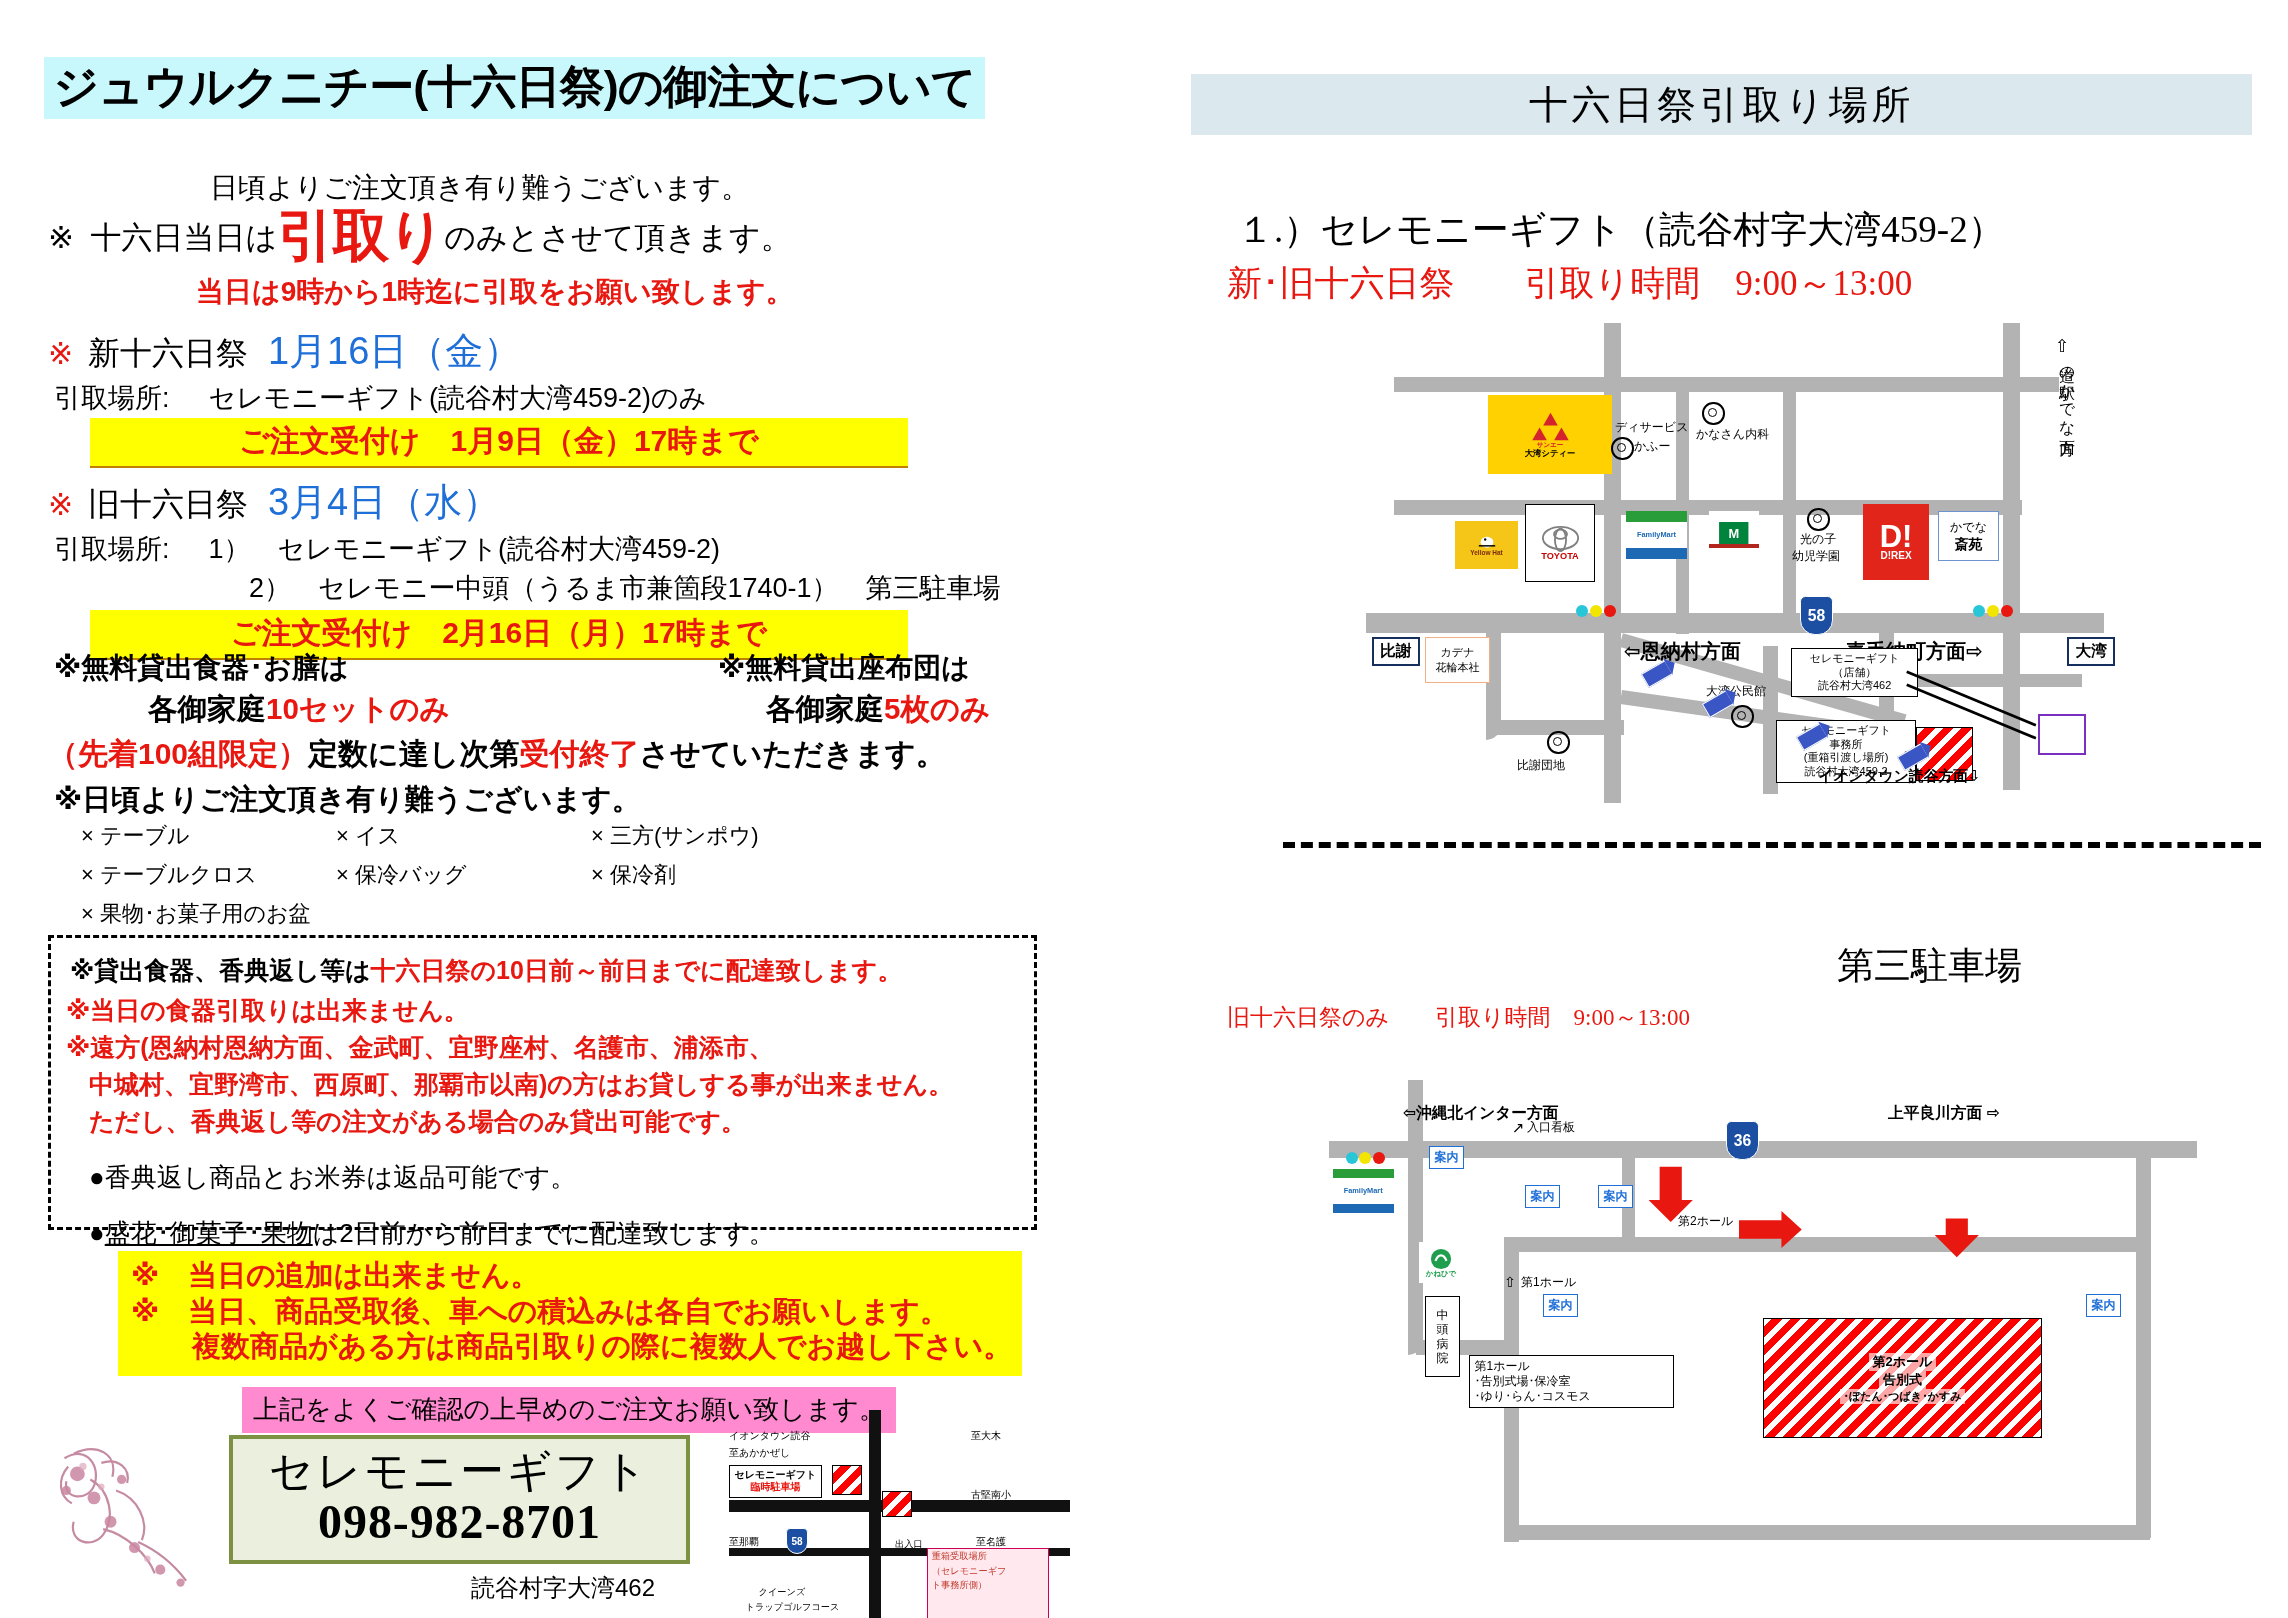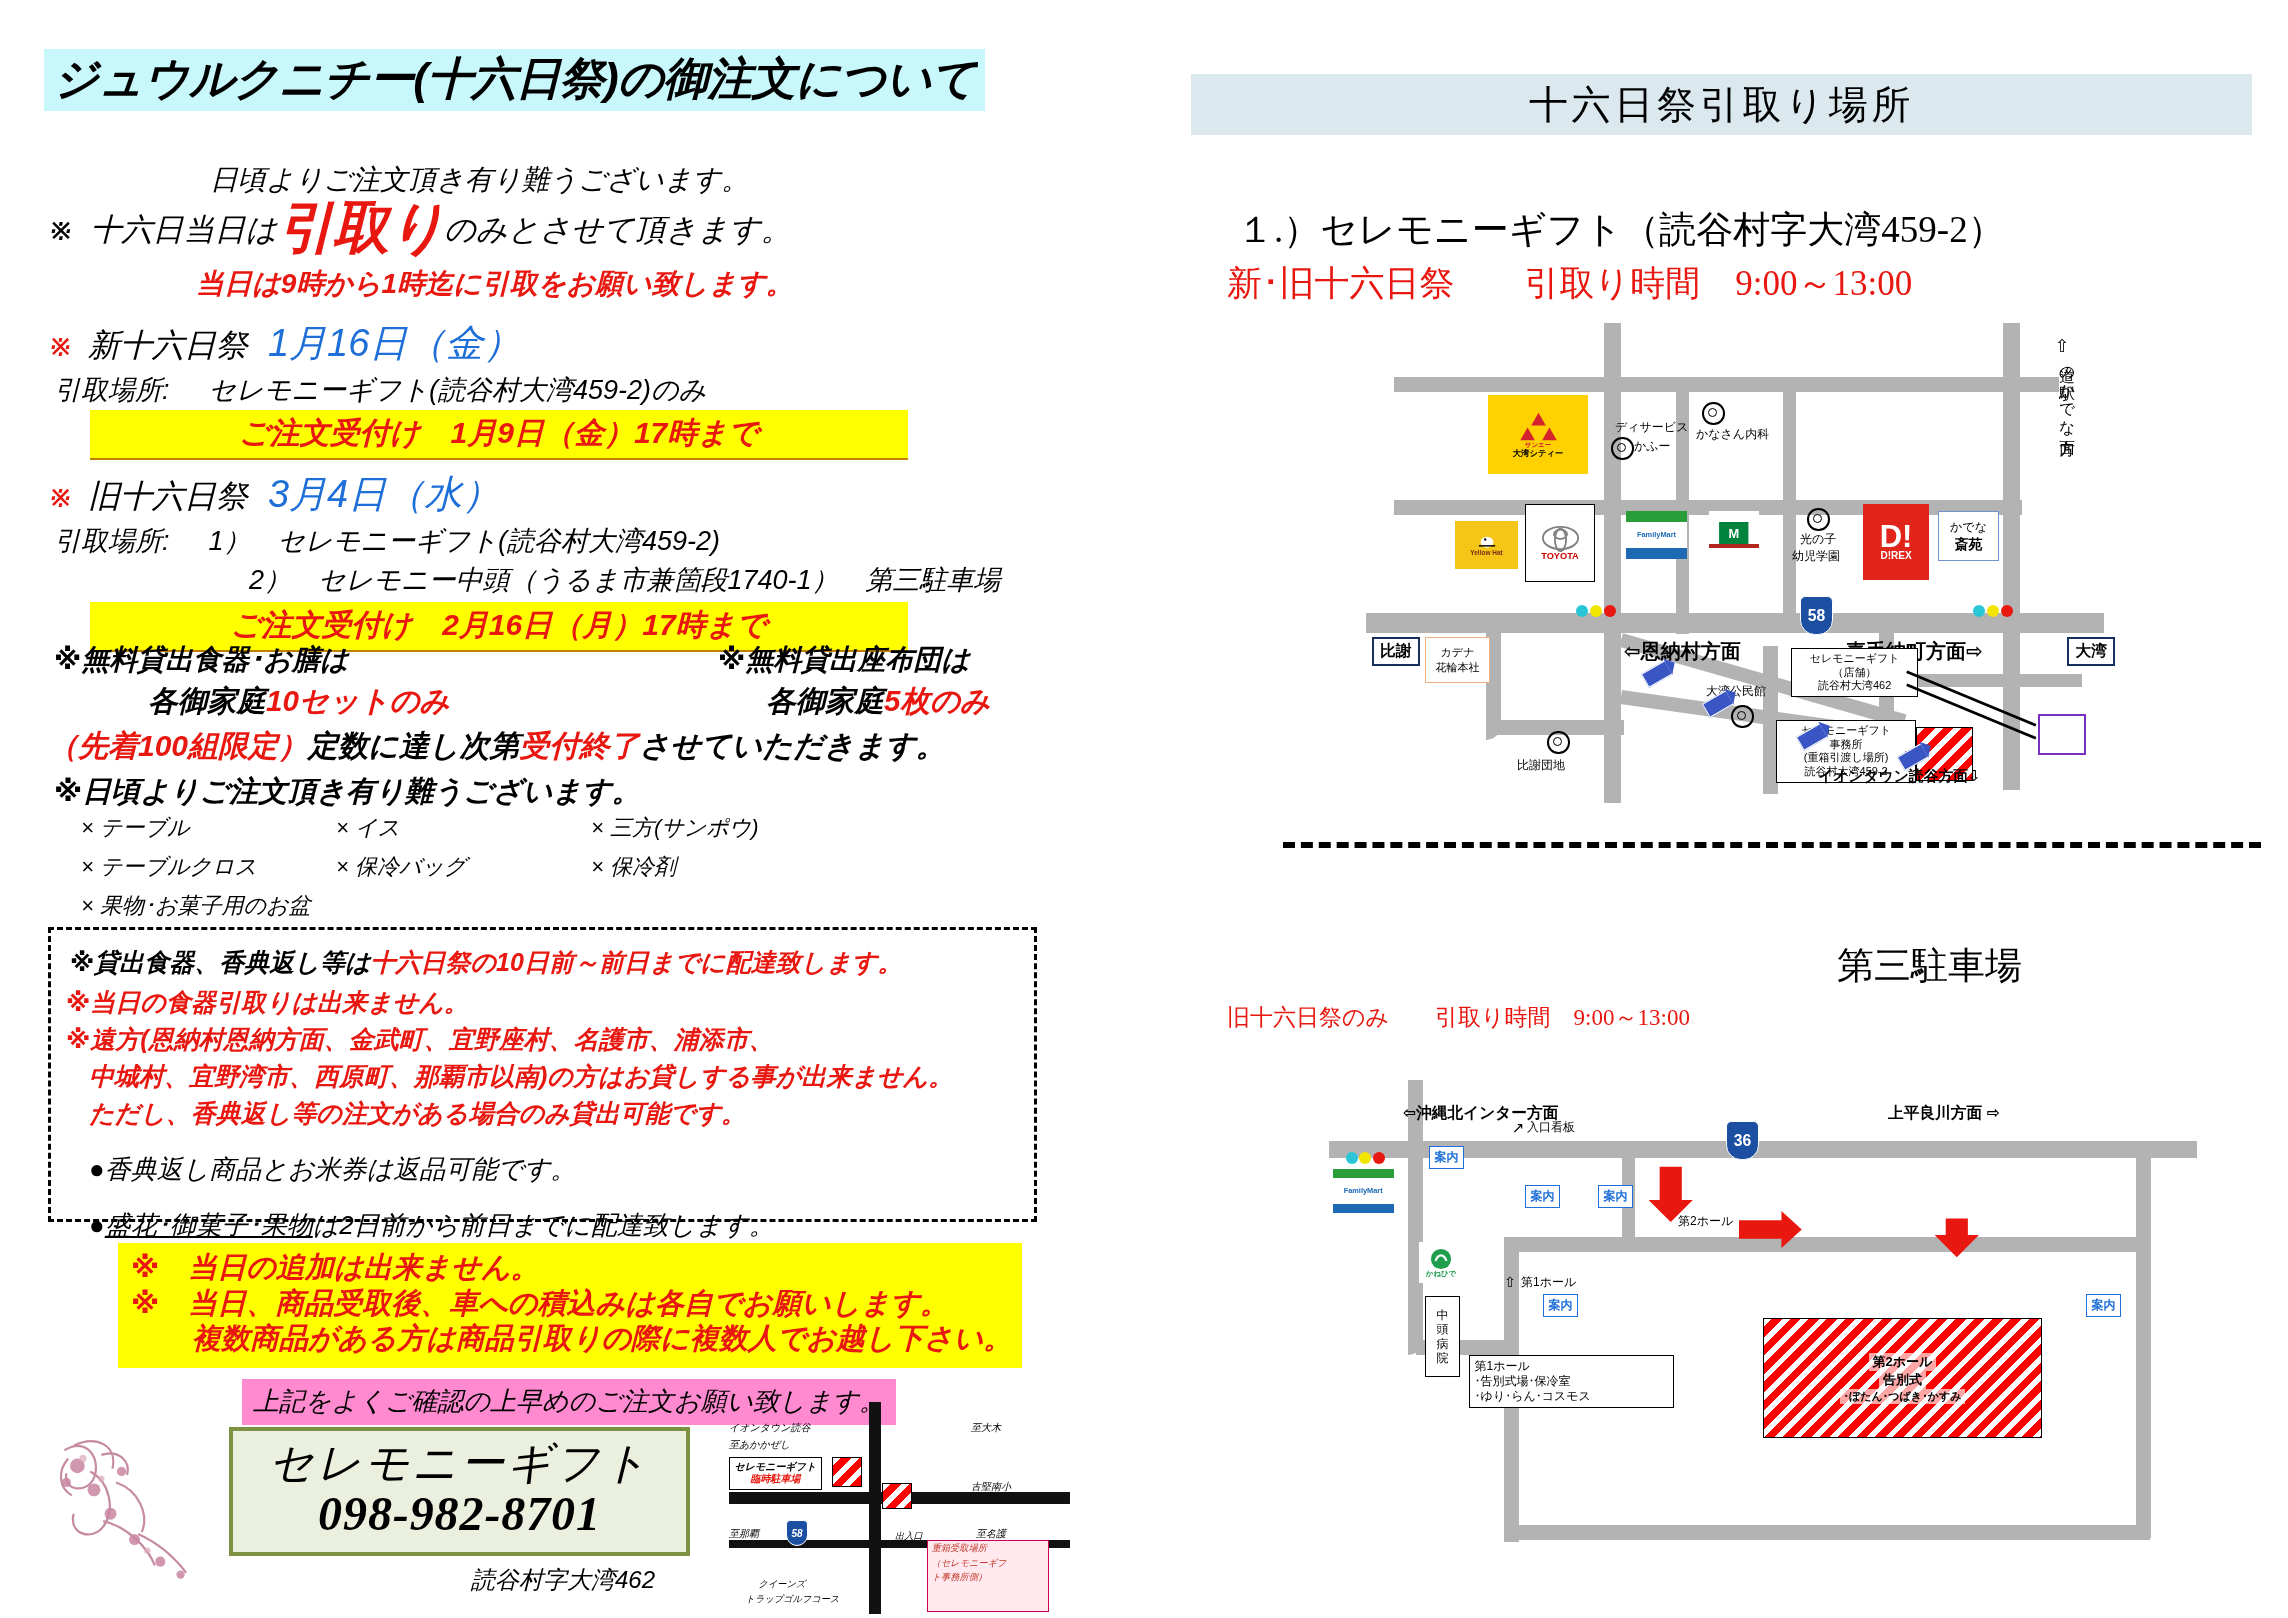--- a/index.html
+++ b/index.html
@@ -10,21 +10,21 @@
     overflow:hidden;
     position:relative;
   }
   .page{position:relative;width:2289px;height:1619px;}
 
   
   .red{color:#e8170f;}
   .blk{color:#000;}
 
   
-  .left-col{position:absolute;left:0;top:8px;width:1186px;height:1421px;font-style:italic;}
+  .left-col{position:absolute;left:0;top:16px;width:1186px;height:1421px;}
 
   .main-title{
     position:absolute;left:44px;top:41px;
     background:#c8f8fb;
     font-size:45px;font-weight:bold;color:#000;
     letter-spacing:-0.9px;
     padding:5.5px 9.2px 9.2px 9.2px;
     line-height:1.05;
     white-space:nowrap;
   }
@@ -373,21 +373,21 @@
     <div class="road" style="left:120px;top:305px;width:14.8px;height:65px;"></div>
     <div class="road" style="left:120px;top:362px;width:14.8px;height:55px;border-radius:0 0 37px 0;"></div>
     <div class="road" style="left:129px;top:397px;width:129px;height:14.8px;"></div>
     <div class="road" style="left:255px;top:367px;width:277px;height:14px;transform:rotate(8deg);transform-origin:left center;"></div>
     <div class="road" style="left:255px;top:310px;width:295px;height:14px;transform:rotate(16deg);transform-origin:left center;"></div>
     <div class="road" style="left:397px;top:323px;width:14.8px;height:148px;"></div>
     <div class="road" style="left:513px;top:310px;width:14.8px;height:148px;"></div>
     <div class="road" style="left:513px;top:351px;width:203px;height:13px;"></div>
     <div class="road" style="left:637px;top:310px;width:16.6px;height:157px;"></div>
 
-    <div class="logo" style="left:122px;top:72px;width:100px;height:79px;background:#ffd100;flex-direction:column;">
+    <div class="logo" style="left:122px;top:72px;width:124px;height:79px;background:#ffd100;flex-direction:column;">
       <svg width="39" height="31" viewBox="0 0 42 34">
         <g fill="#d4232c">
             <polygon points="21,2 29,16 13,16"></polygon>
             <polygon points="9,18 17,32 1,32"></polygon>
             <polygon points="33,18 41,32 25,32"></polygon>
           </g>
       </svg>
       <span style="font-size:6.5px;color:#d4232c;">サンエー</span>
       <span style="font-size:8.3px;color:#000;">大湾シティー</span>
     </div>

